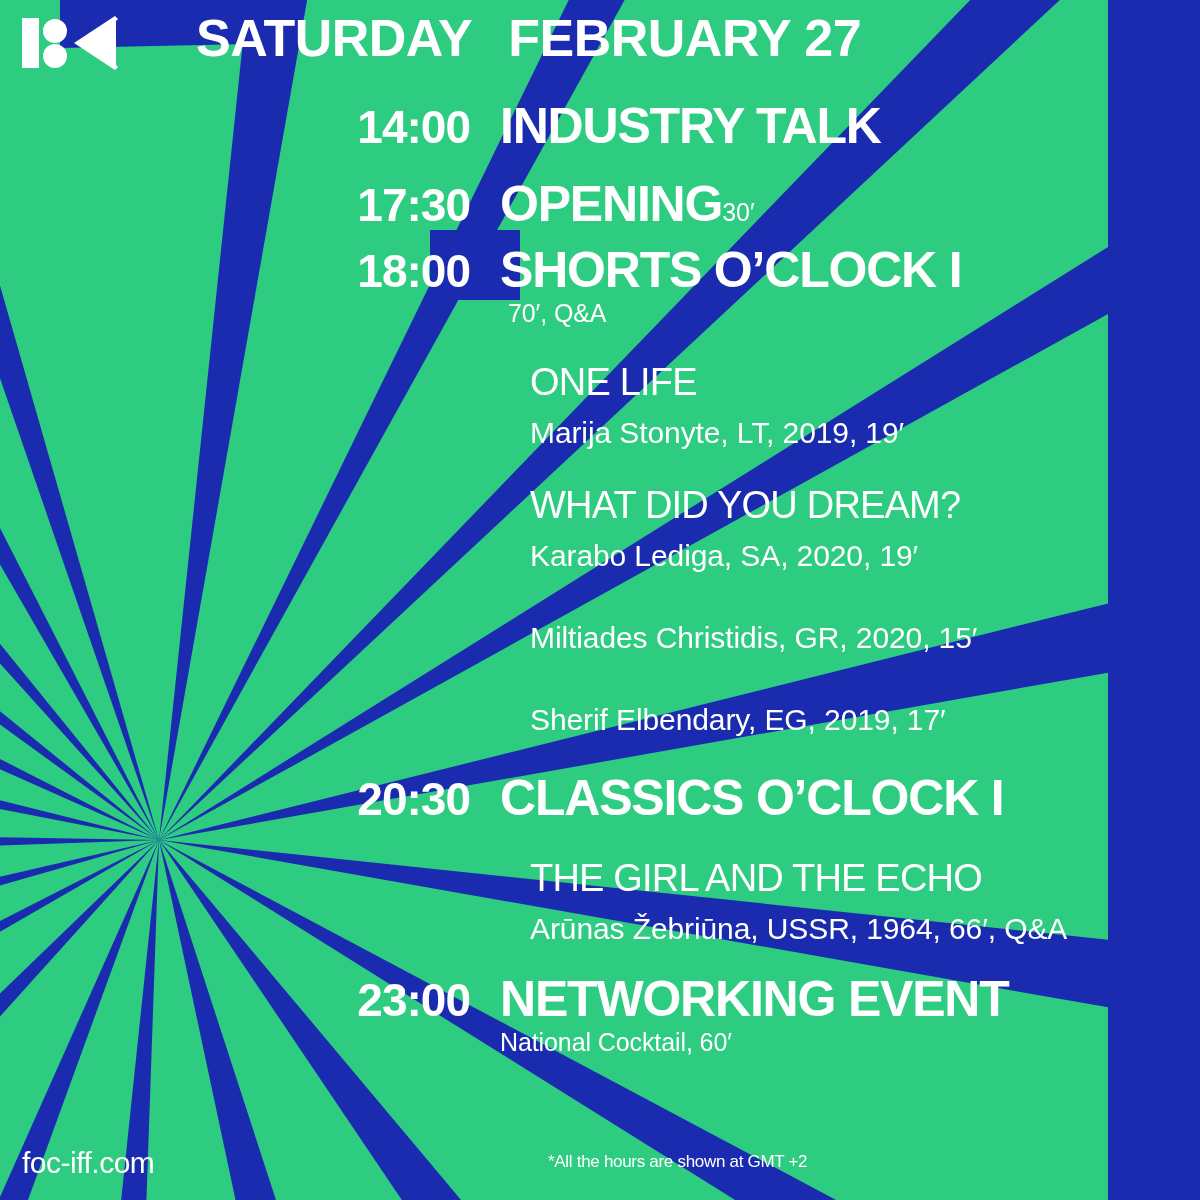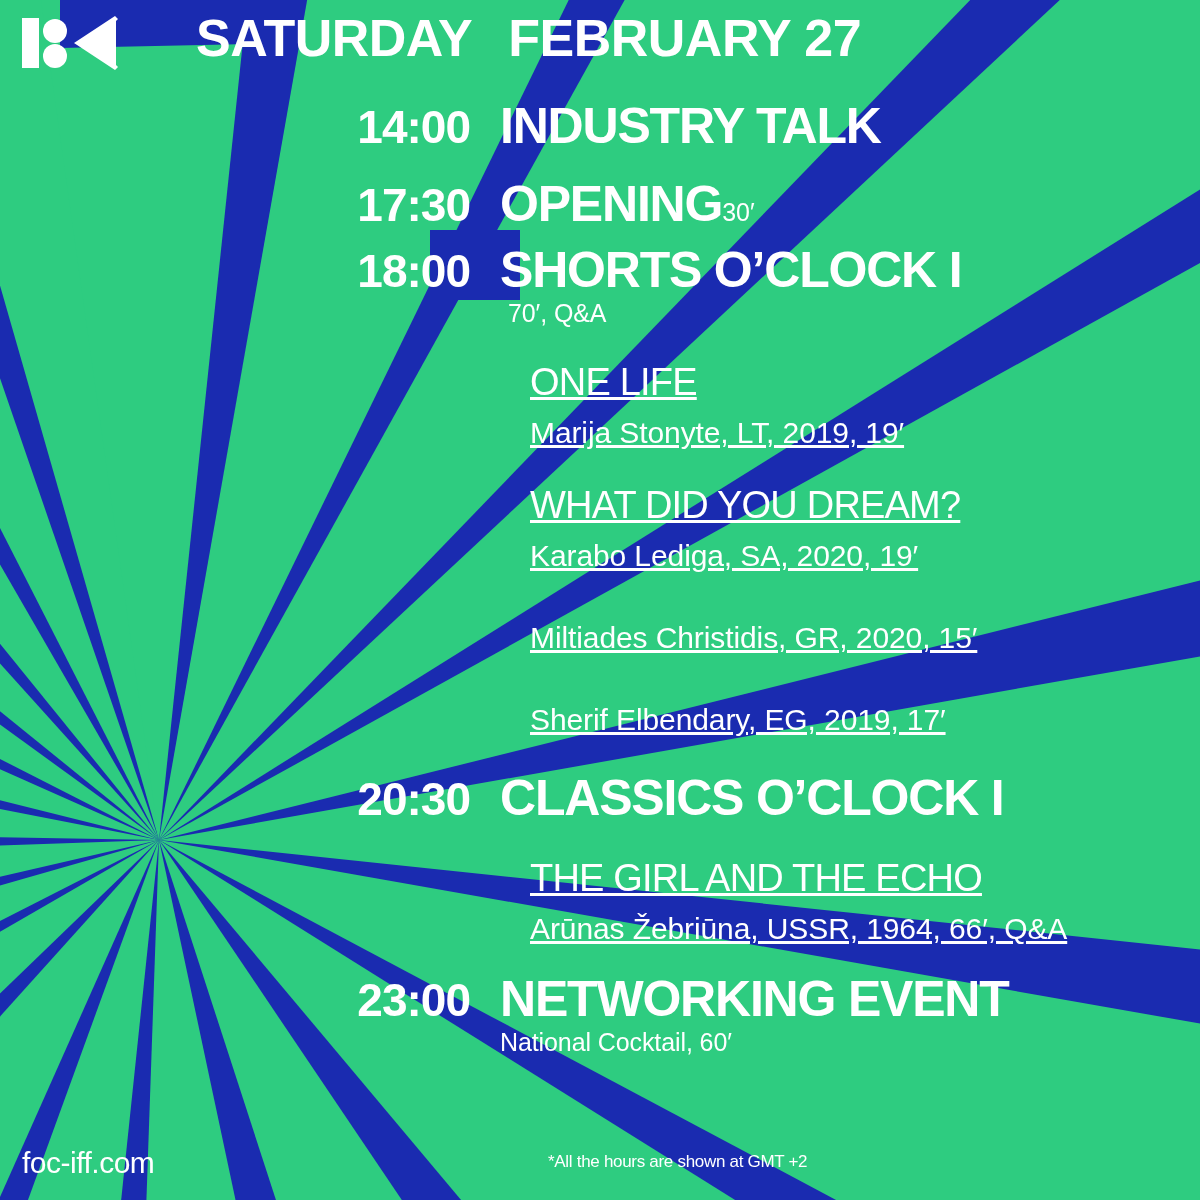--- a/index.html
+++ b/index.html
@@ -2,21 +2,21 @@
 <html><head>
 <meta charset="utf-8">
 <style>
   html, body {
     margin: 0;
     padding: 0;
     background: #1A2BB0;
   }
   #poster {
     position: relative;
-    width: 1200px;
+    width: 1108px;
     height: 1200px;
     background: #1A2BB0;
     overflow: hidden;
     font-family: "Liberation Sans", sans-serif;
     color: #ffffff;
   }
 
   
   #starburst {
     position: absolute;
@@ -103,21 +103,20 @@
     margin-top: 2px;
   }
   .slot .sub.indent {
     padding-left: 8px;
   }
 
   
   .film {
     padding-left: 530px;
     white-space: nowrap;
-    text-decoration: underline;
   }
   .film .f-title {
     font-size: 38px;
     font-weight: 400;
     line-height: 1.08;
     letter-spacing: -0.8px;
   }
   .film .f-credit {
     font-size: 30px;
     font-weight: 400;

